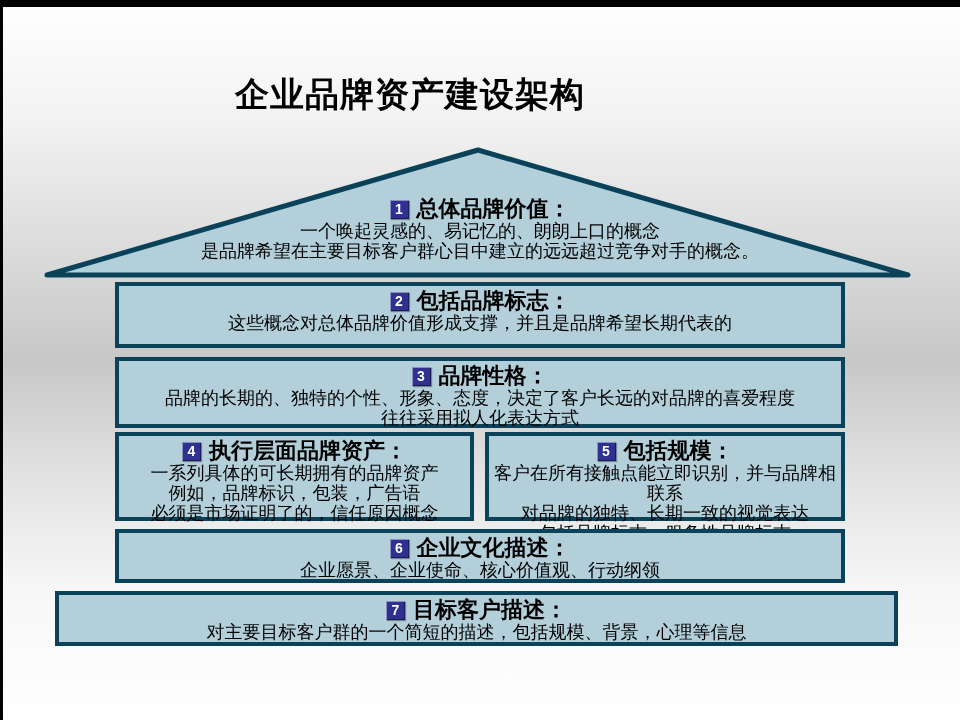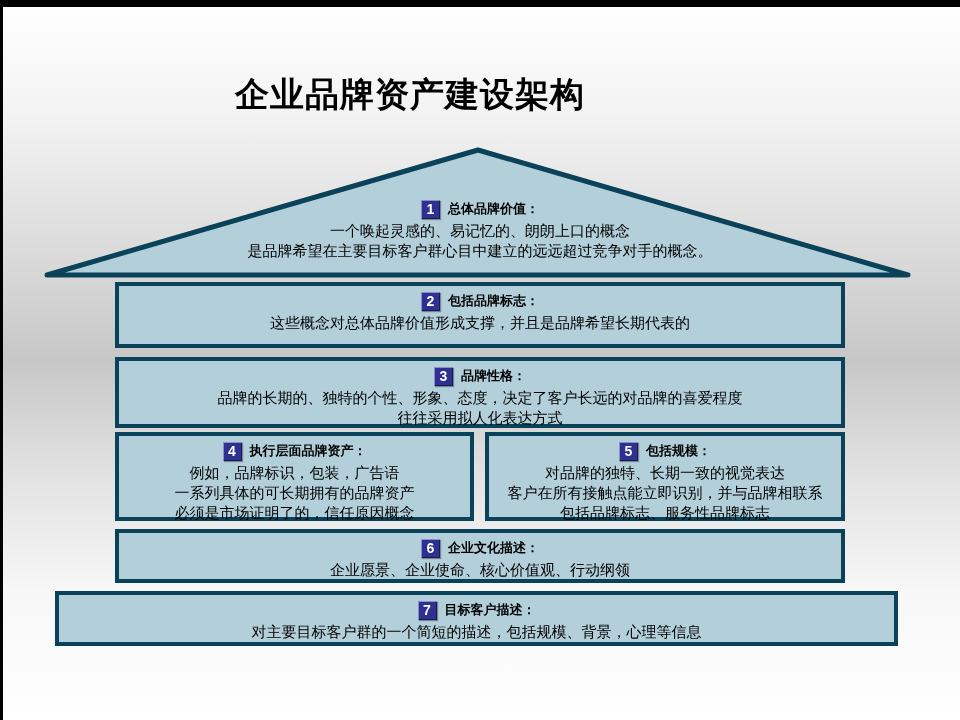--- a/index.html
+++ b/index.html
@@ -53,24 +53,24 @@
   .badge{
     display:inline-flex;align-items:center;justify-content:center;
     width:19px;height:19px;flex:0 0 19px;
     background:#2e3192;color:#ffffff;
     font-size:14px;font-weight:bold;line-height:1;
     box-shadow:inset 1px 1px 0 rgba(255,255,255,.45),
                inset -1px -1px 0 rgba(0,0,0,.45),
                1px 1px 1px rgba(0,0,0,.35);
   }
   .heading{
-    font-size:13px;font-weight:bold;color:#000000;
+    font-size:22px;font-weight:bold;color:#000000;
   }
   .line{
-    font-size:15px;line-height:20px;color:#000000;
+    font-size:18px;line-height:20px;color:#000000;
   }
   .b2{left:115px;top:282px;width:730px;height:66px;}
   .b3{left:115px;top:357px;width:730px;height:71px;}
   .b4{left:115px;top:432px;width:359px;height:89px;}
   .b5{left:485px;top:432px;width:360px;height:89px;}
   .b6{left:115px;top:529px;width:730px;height:54px;}
   .b7{left:55px;top:591px;width:843px;height:55px;}
 </style>
 </head>
 <body>
@@ -110,32 +110,32 @@
     </div>
     <div class="line">品牌的长期的、独特的个性、形象、态度，决定了客户长远的对品牌的喜爱程度</div>
     <div class="line">往往采用拟人化表达方式</div>
   </div>
 
   <div class="box b4">
     <div class="head-row">
       <span class="badge">4</span>
       <span class="heading">执行层面品牌资产：</span>
     </div>
+    <div class="line">一系列具体的可长期拥有的品牌资产</div>
     <div class="line">例如，品牌标识，包装，广告语</div>
-    <div class="line">一系列具体的可长期拥有的品牌资产</div>
     <div class="line">必须是市场证明了的，信任原因概念</div>
   </div>
 
   <div class="box b5">
     <div class="head-row">
       <span class="badge">5</span>
       <span class="heading">包括规模：</span>
     </div>
+    <div class="line">客户在所有接触点能立即识别，并与品牌相联系</div>
     <div class="line">对品牌的独特、长期一致的视觉表达</div>
-    <div class="line">客户在所有接触点能立即识别，并与品牌相联系</div>
     <div class="line">包括品牌标志、服务性品牌标志</div>
   </div>
 
   <div class="box b6">
     <div class="head-row">
       <span class="badge">6</span>
       <span class="heading">企业文化描述：</span>
     </div>
     <div class="line">企业愿景、企业使命、核心价值观、行动纲领</div>
   </div>

